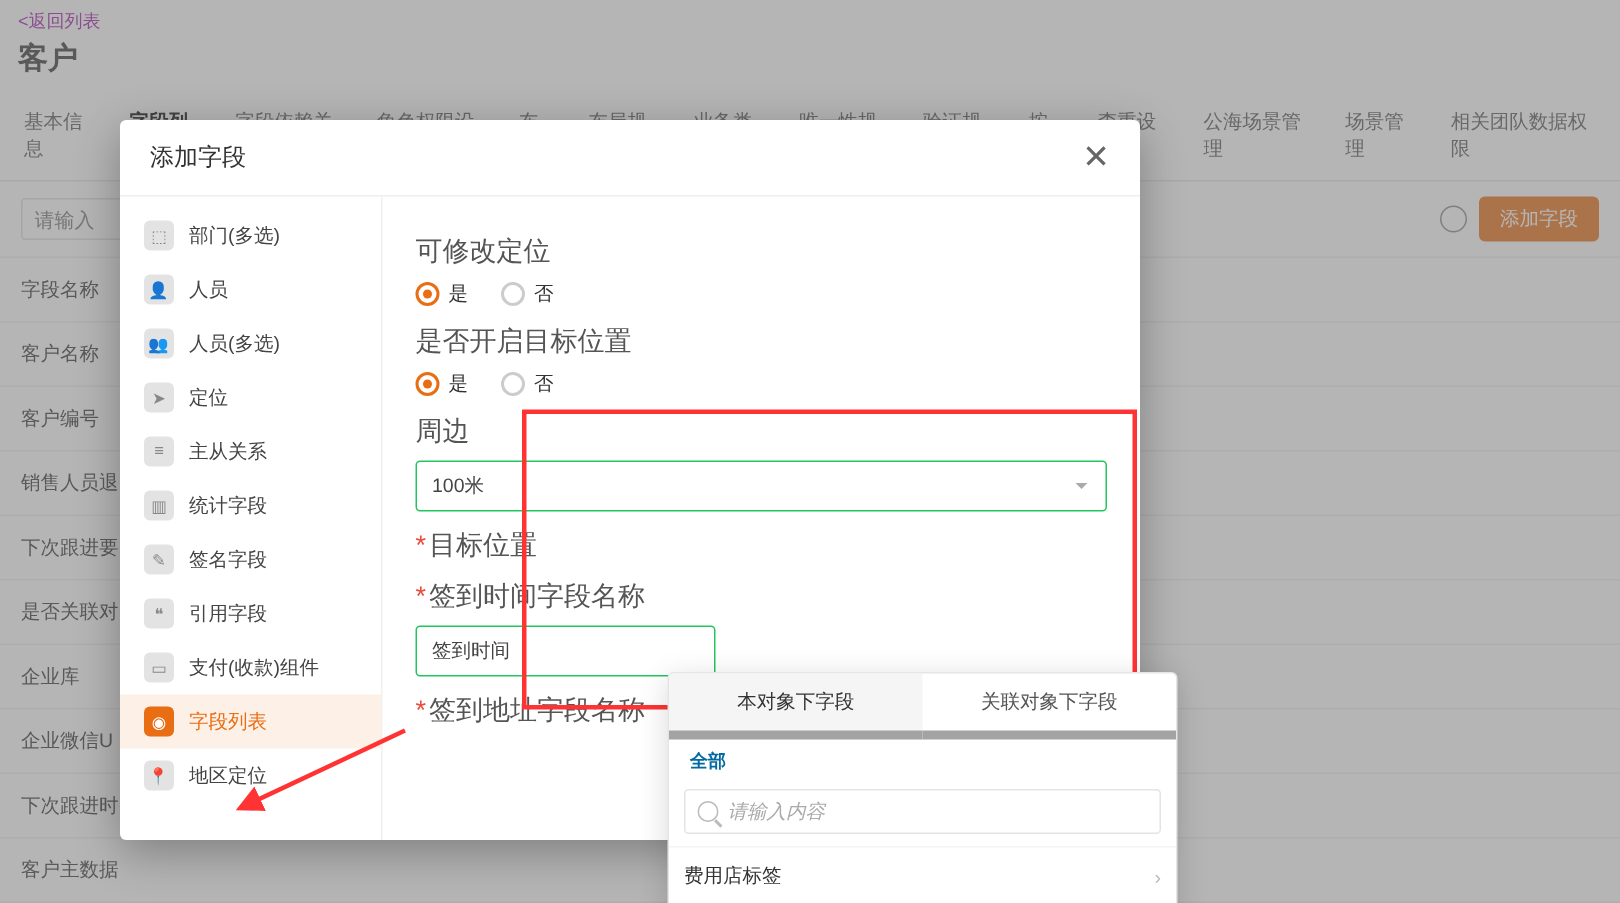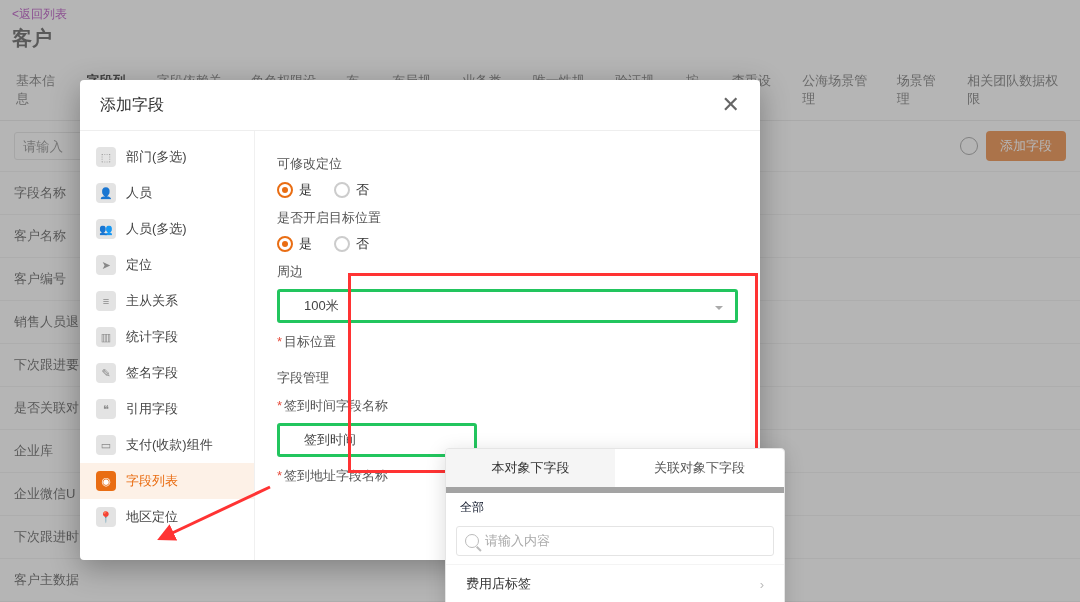--- a/index.html
+++ b/index.html
@@ -28,49 +28,49 @@
   .close-x { font-size: 22px; color: #666; cursor: pointer; line-height: 1; }
   .modal-body { flex: 1; display: flex; overflow: hidden; }
 
   .side { width: 175px; border-right: 1px solid #f0f0f0; padding: 8px 0; overflow-y: auto; }
   .side-item { display: flex; align-items: center; gap: 10px; padding: 8px 16px; cursor: pointer; font-size: 13px; color: #444; }
   .side-item.active { background: #fdf1e7; color: #e96d13; }
   .side-item .ico { width: 20px; height: 20px; border-radius: 4px; background: #e3e3e3; display: flex; align-items: center; justify-content: center; font-size: 11px; color: #888; }
   .side-item.active .ico { background: #e96d13; color: #fff; }
 
   .form { flex: 1; padding: 14px 22px; overflow-y: auto; position: relative; }
-  .form-label { font-size: 13px; color: #555; margin: 10px 0 8px; }
+  .form-label { font-size: 18px; color: #555; margin: 10px 0 8px; }
   .form-label .req { color: #e74c3c; margin-right: 2px; }
   .radio-row { display: flex; gap: 22px; align-items: center; margin-bottom: 6px; }
   .radio { display: flex; align-items: center; gap: 6px; cursor: pointer; }
   .radio .dot { width: 16px; height: 16px; border: 2px solid #ccc; border-radius: 50%; position: relative; }
   .radio.checked .dot { border-color: #e96d13; }
   .radio.checked .dot::after { content: ""; position: absolute; inset: 3px; background: #e96d13; border-radius: 50%; }
-  .input-box { width: 100%; height: 34px; border: 3px solid #22c55e; border-radius: 3px; padding: 0 24px; font-size: 13px; color: #444; background: #fff; display:flex; align-items:center; }
+  .input-box { width: 100%; height: 34px; border: 1px solid #22c55e; border-radius: 3px; padding: 0 10px; font-size: 13px; color: #444; background: #fff; display:flex; align-items:center; }
   .select-box { position: relative; }
   .select-box::after { content: ""; position: absolute; right: 12px; top: 14px; border: 4px solid transparent; border-top-color: #aaa; }
   .input-row { display: flex; }
   .input-row .input-box { flex: 1; border-top-right-radius: 0; border-bottom-right-radius: 0; }
   .plus-btn { width: 34px; height: 34px; border: 1px solid #ddd; border-left: none; border-radius: 0 3px 3px 0; background: #fff; font-size: 16px; color: #888; cursor: pointer; }
 
   .highlight-box { position: absolute; border: 3px solid #f33; pointer-events: none; z-index: 12; }
   .arrow { position: absolute; z-index: 13; width: 130px; height:60px; pointer-events:none;}
   .arrow svg { width:100%; height:100%; }
 
   
   .popover { position: absolute; left: 445px; top: 448px; width: 340px; background: #fff; border: 1px solid #e5e5e5; border-radius: 4px; box-shadow: 0 4px 20px rgba(0,0,0,0.15); z-index: 20; overflow:hidden;}
   .pop-tabs { display: flex; }
   .pop-tabs span { flex: 1; text-align: center; padding: 10px 0; font-size: 13px; color: #555; cursor:pointer; border-bottom:6px solid #a3a3a3;}
   .pop-tabs span.active { background:#f5f5f5; color:#333; }
-  .pop-sub { padding:6px 14px; font-size:12px; color:#0f172a;}
+  .pop-sub { padding:6px 14px; font-size:12px; color:#0369a1;font-weight:bold;}
   .pop-search { padding: 4px 10px 8px; }
-  .pop-search .inp { height:30px; border:1px solid #e4e4e4; border-radius:3px; display:flex; align-items:center; padding:0 8px; gap:6px; color:#aaa;}
+  .pop-search .inp { height:30px; border:1px solid #e4e4e4; border-radius:3px; display:flex; align-items:center; padding:0 8px; gap:6px; color:#aaa;font-style:italic;}
   .pop-search .sico { width:14px; height:14px; border:1.5px solid #bbb; border-radius:50%; position:relative;}
   .pop-search .sico::after { content:""; position:absolute; width:6px; height:1.5px; background:#bbb; bottom:-2px; right:-4px; transform:rotate(45deg);}
-  .pop-item { display:flex; align-items:center; justify-content:space-between; padding:10px 20px; font-size:13px; color:#333; border-top:1px solid #f4f4f4; cursor:pointer;gap:40px;}
+  .pop-item { display:flex; align-items:center; justify-content:space-between; padding:10px 10px; font-size:13px; color:#333; border-top:1px solid #f4f4f4; cursor:pointer;gap:40px;}
   .pop-item .chev { color:#bbb; }
 </style>
 </head>
 <body>
 
 <div class="bg">
   <div class="back-link">&lt;返回列表</div>
   <div class="page-title">客户</div>
   <div class="tabbar" id="tabbar">
       <span>基本信息</span>
@@ -208,21 +208,20 @@
           </span>
       </div>
 
       <div class="form-label">周边</div>
       <div class="input-box select-box">
           <span>100米</span>
         </div>
 
       <div class="form-label"><span class="req">*</span><span>目标位置</span></div>
 
-      <div class="form-label" style="margin-top:18px;">字段管理</div>
 
       <div class="form-label"><span class="req">*</span><span>签到时间字段名称</span></div>
       <div class="input-box" style="width:200px">
           <span>签到时间</span>
         </div>
 
       <div class="form-label"><span class="req">*</span><span>签到地址字段名称</span></div>
     </div>
   </div>
 </div>

